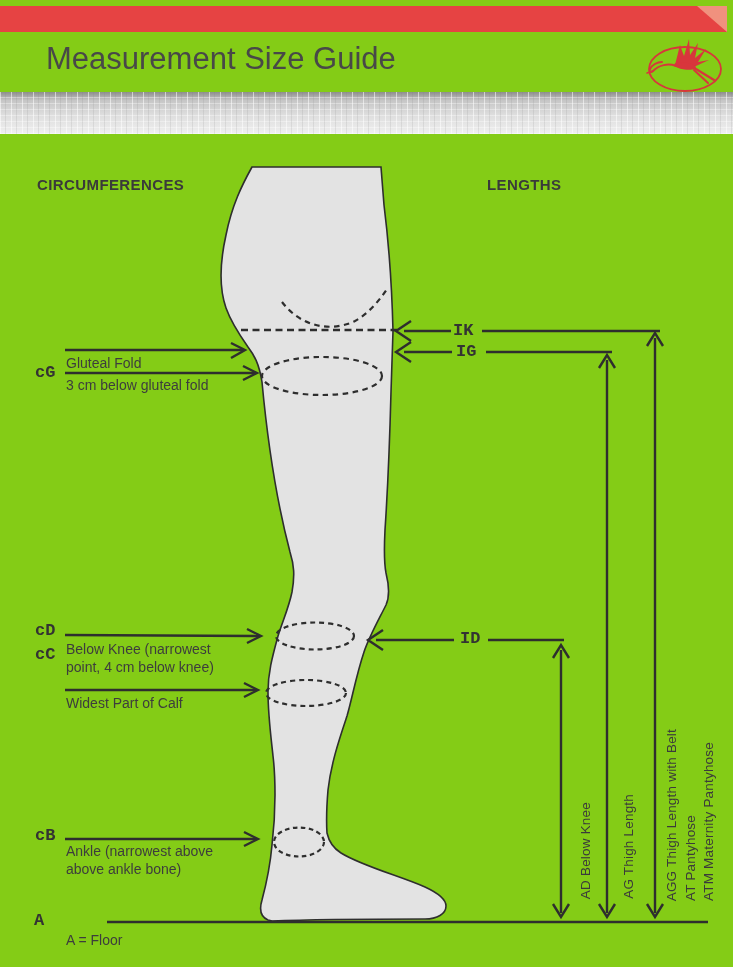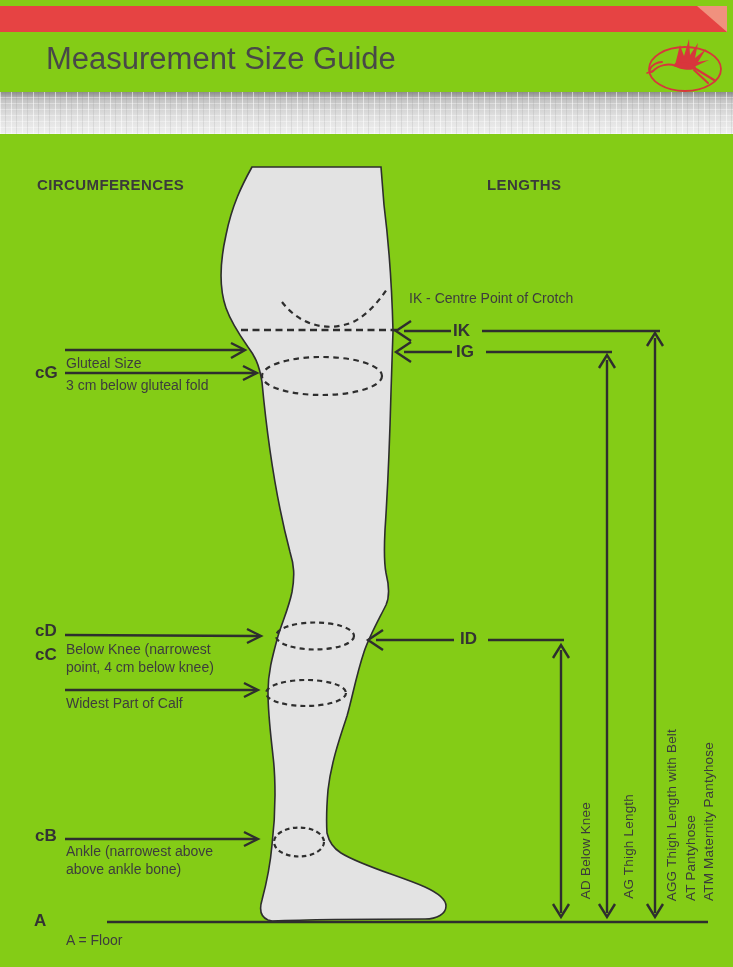--- a/index.html
+++ b/index.html
@@ -19,21 +19,21 @@
   .texture-band{position:absolute;left:0;top:92px;width:733px;height:42px;
     background:
       repeating-linear-gradient(90deg, rgba(255,255,255,0.55) 0 1px, rgba(255,255,255,0) 1px 5px,
         rgba(120,120,120,0.14) 5px 6px, rgba(255,255,255,0) 6px 11px),
       repeating-linear-gradient(0deg, rgba(255,255,255,0.35) 0 1px, rgba(255,255,255,0) 1px 6px),
       linear-gradient(to bottom, #8e8e8e 0%, #c6c6c6 20%, #dedede 55%, #efefef 100%);
   }
   
   .lbl{position:absolute;font-size:14px;line-height:1.26;color:#3d3d3d;white-space:nowrap;}
   .col-title{font-weight:bold;font-size:15px;letter-spacing:.4px;color:#3a3a3a;}
-  .code{font-weight:bold;font-size:17px;color:#333;}
+  .code{font-weight:bold;font-size:17px;color:#333;font-family:Liberation Mono, monospace;}
   .vlabel{position:absolute;writing-mode:vertical-rl;transform:rotate(180deg);
     white-space:nowrap;font-size:13.5px;letter-spacing:.2px;color:#3b3b3b;}
   svg.diagram{position:absolute;left:0;top:0;width:733px;height:967px;}
 </style>
 </head>
 <body>
 
 <div class="page">
 
   <div class="ribbon"></div>
@@ -138,39 +138,38 @@
 
       <path d="M655,338 L655,913"></path>
       <polyline points="647,346 655,333 663,346"></polyline> 
         <polyline points="647,904 655,917 663,904"></polyline>
     </g>
   </svg>
 
   <div class="lbl col-title" style="left:37px;top:176px">CIRCUMFERENCES</div>
   <div class="lbl col-title" style="left:487px;top:176px">LENGTHS</div>
 
-  <div class="lbl" style="left:66px;top:355px">Gluteal Size</div>
+  <div class="lbl" style="left:66px;top:355px">Gluteal Fold</div>
   <div class="lbl code" style="left:35px;top:362px">cG</div>
   <div class="lbl" style="left:66px;top:377px">3 cm below gluteal fold</div>
 
   <div class="lbl code" style="left:35px;top:620px">cD</div>
   <div class="lbl" style="left:66px;top:641px">Below Knee (narrowest</div>
   <div class="lbl" style="left:66px;top:659px">point, 4 cm below knee)</div>
 
   <div class="lbl code" style="left:35px;top:644px">cC</div>
   <div class="lbl" style="left:66px;top:695px">Widest Part of Calf</div>
 
   <div class="lbl code" style="left:35px;top:825px">cB</div>
   <div class="lbl" style="left:66px;top:843px">Ankle (narrowest above</div>
   <div class="lbl" style="left:66px;top:861px">above ankle bone)</div>
 
   <div class="lbl code" style="left:34px;top:910px">A</div>
   <div class="lbl" style="left:66px;top:932px">A = Floor</div>
 
-  <div class="lbl" style="left:409px;top:290px">IK - Centre Point of Crotch</div>
   <div class="lbl code" style="left:453px;top:320px">IK</div>
   <div class="lbl code" style="left:456px;top:341px">IG</div>
   <div class="lbl code" style="left:460px;top:628px">ID</div>
 
   <div class="vlabel" style="left:578px;bottom:68px">AD Below Knee</div>
   <div class="vlabel" style="left:621px;bottom:68px">AG Thigh Length</div>
   <div class="vlabel" style="left:664px;bottom:66px">AGG Thigh Length with Belt</div>
   <div class="vlabel" style="left:683px;bottom:66px">AT Pantyhose</div>
   <div class="vlabel" style="left:701px;bottom:66px">ATM Maternity Pantyhose</div>
 

